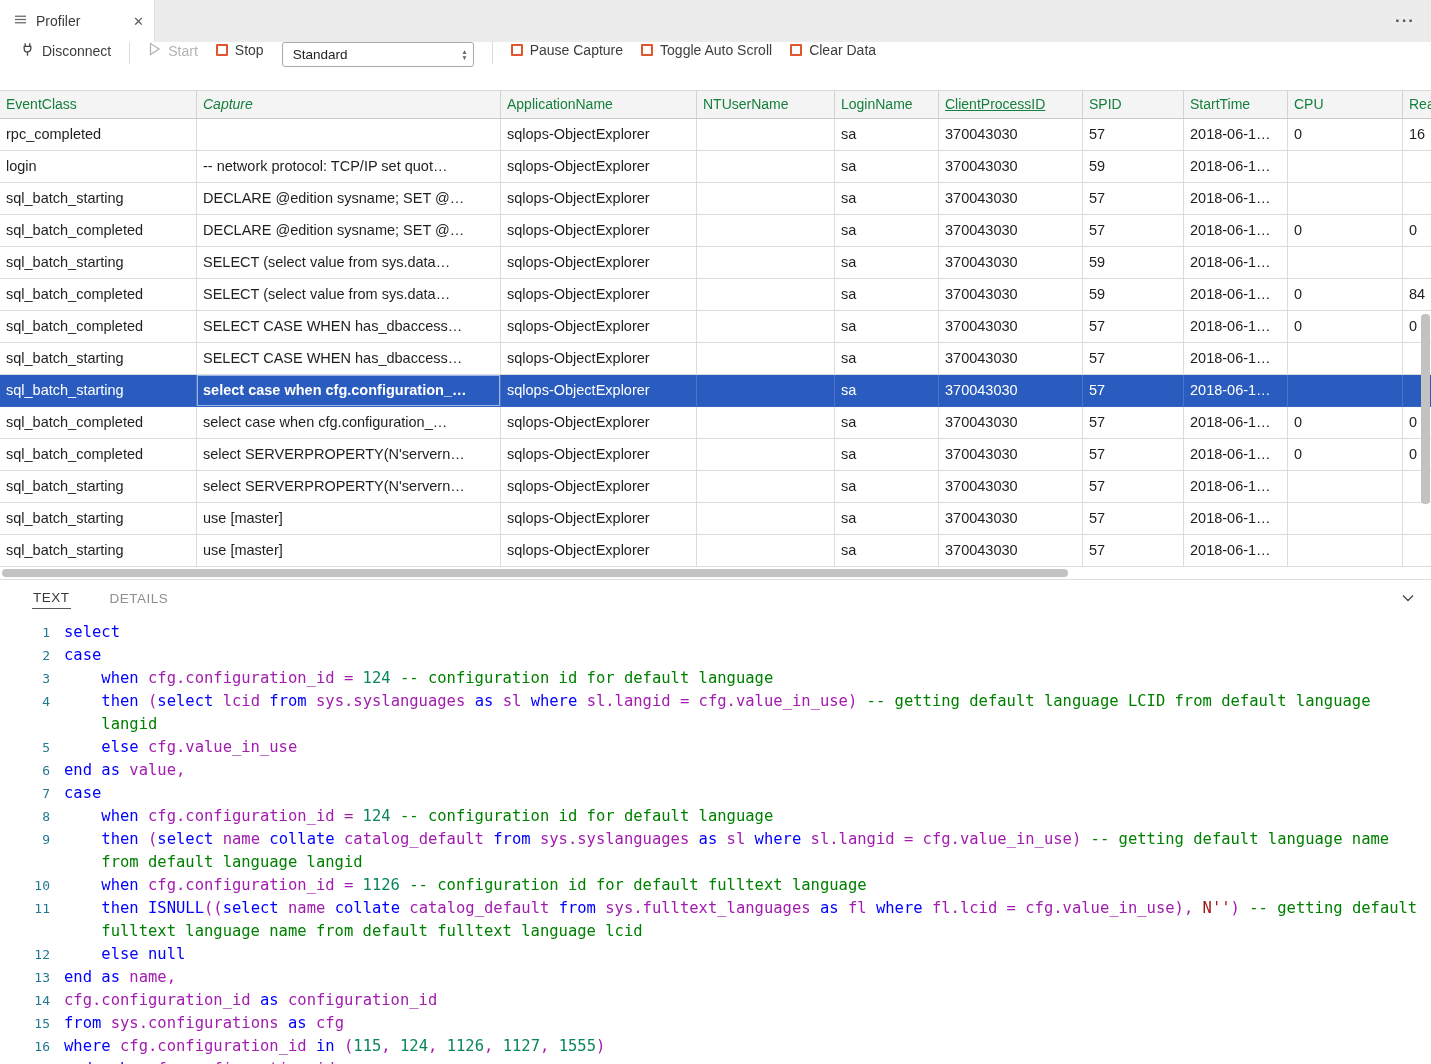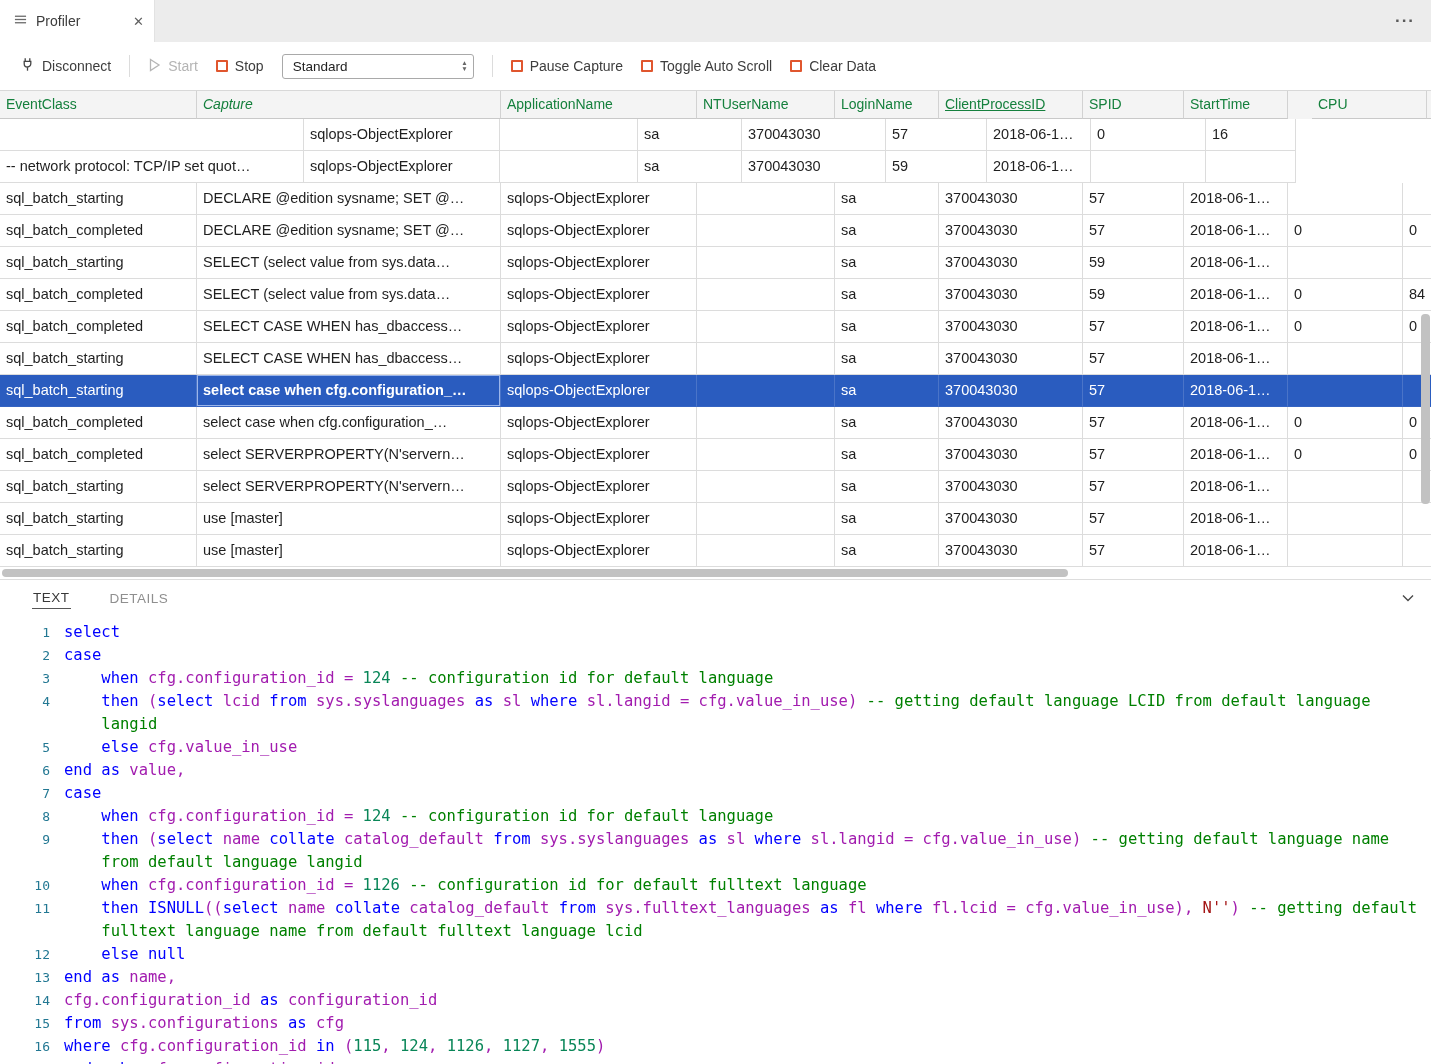--- a/index.html
+++ b/index.html
@@ -9,21 +9,21 @@
 
   
   .tabbar{height:42px;background:#ececec;display:flex;align-items:stretch;flex:none;}
   .tab{width:155px;background:#fff;display:flex;align-items:center;padding:0 10px 0 14px;gap:9px;
        border-right:1px solid #e2e2e2;font-size:14px;color:#3c3c3c;cursor:pointer;}
   .tab-label{flex:1;}
   .tab-close{color:#5f5f5f;font-size:13px;}
   .overflow{margin-left:auto;align-self:center;padding:0 16px;color:#5a5a5a;font-size:17px;font-weight:bold;letter-spacing:1px;cursor:pointer;}
 
   
-  .toolbar{height:48px;background:#fff;display:flex;align-items:center;padding-left:20px;gap:18px;flex:none;}
+  .toolbar{height:48px;background:#fff;display:flex;align-items:flex-start;padding-left:20px;gap:18px;flex:none;}
   .tbtn{display:flex;align-items:center;gap:7px;font-size:14px;color:#3d3d3d;cursor:pointer;white-space:nowrap;}
   .tbtn.disabled{color:#b4b4b4;}
   .sep{width:1px;height:22px;background:#dcdcdc;flex:none;}
   .osq{width:12px;height:12px;border:2px solid #e0562e;border-radius:1px;background:#fff;flex:none;}
   .dropdown{width:192px;height:25px;border:1px solid #a9a9a9;border-radius:3px;display:flex;align-items:center;
             padding-left:10px;font-size:13.5px;color:#222;cursor:pointer;background:#fff;}
   .spin{margin-left:auto;display:flex;flex-direction:column;justify-content:center;padding-right:5px;color:#666;}
   .spin span{font-size:6.5px;line-height:6px;}
 
   
@@ -127,36 +127,38 @@
   <div class="grid">
     <div class="ghead">
         <div class="hcell" style="width: 197px;">EventClass</div>
         <div class="hcell" style="width: 304px; font-style: italic;">Capture</div>
         <div class="hcell" style="width: 196px;">ApplicationName</div>
         <div class="hcell" style="width: 138px;">NTUserName</div>
         <div class="hcell" style="width: 104px;">LoginName</div>
         <div class="hcell" style="width: 144px; text-decoration: underline;">ClientProcessID</div>
         <div class="hcell" style="width: 101px; text-align: left;">SPID</div>
         <div class="hcell" style="width: 104px;">StartTime</div>
-        <div class="hcell" style="width: 115px; margin-left: 24px;">CPU</div>
+        <div class="hcell" style="width: 115px;">CPU</div>
         <div class="hcell" style="width: 90px;">Reads</div>
       </div>
     <div class="gbody">
         <div class="grow">
+          <div class="gcell" style="width: 197px;">rpc_completed</div>
           <div class="gcell" style="width: 304px;"></div>
           <div class="gcell" style="width: 196px;">sqlops-ObjectExplorer</div>
           <div class="gcell" style="width: 138px;"></div>
           <div class="gcell" style="width: 104px;">sa</div>
           <div class="gcell" style="width: 144px;">370043030</div>
           <div class="gcell" style="width: 101px;">57</div>
           <div class="gcell" style="width: 104px;">2018-06-1…</div>
           <div class="gcell" style="width: 115px;">0</div>
           <div class="gcell" style="width: 90px;">16</div>
         </div>
         <div class="grow">
+          <div class="gcell" style="width: 197px;">login</div>
           <div class="gcell" style="width: 304px;">-- network protocol: TCP/IP set quot…</div>
           <div class="gcell" style="width: 196px;">sqlops-ObjectExplorer</div>
           <div class="gcell" style="width: 138px;"></div>
           <div class="gcell" style="width: 104px;">sa</div>
           <div class="gcell" style="width: 144px;">370043030</div>
           <div class="gcell" style="width: 101px;">59</div>
           <div class="gcell" style="width: 104px;">2018-06-1…</div>
           <div class="gcell" style="width: 115px;"></div>
           <div class="gcell" style="width: 90px;"></div>
         </div>

